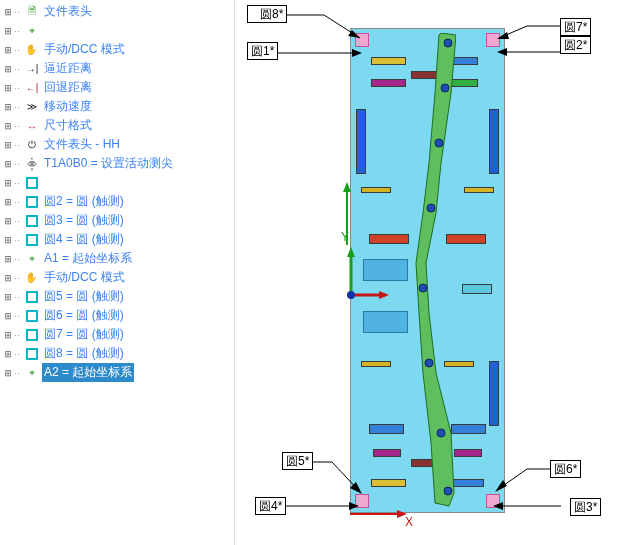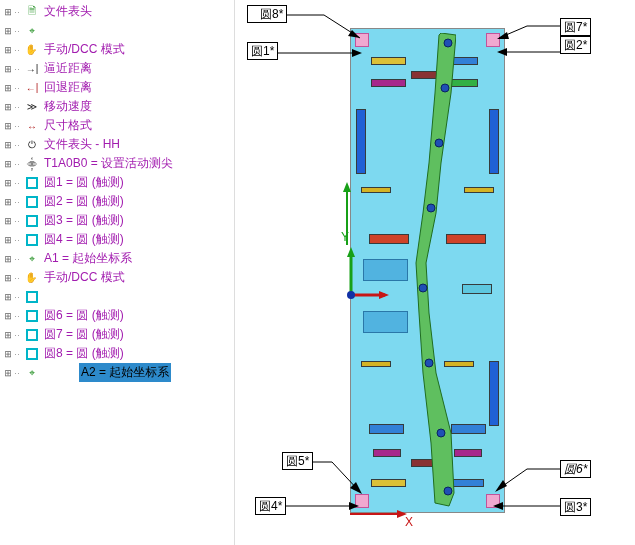--- a/index.html
+++ b/index.html
@@ -46,27 +46,26 @@
   .node-icon {
     width: 16px;
     height: 16px;
     display: flex;
     align-items: center;
     justify-content: center;
     flex-shrink: 0;
     margin-right: 2px;
   }
   .node-label {
-    color: #a21caf;
+    color: #3b82f6;
     padding: 1px 2px;
   }
   .selected .node-label {
     background: #2d8acb;
-    color: #000000;
-    margin-left: 37px;
+    color: #ffffff;
   }
   
   .glyph {
     width: 14px; height: 14px;
     display:flex; align-items:center; justify-content:center;
     font-size:10px;
   }
   .circle-icon {
     width:12px; height:12px;
     border:2px solid #00b5c8;
@@ -198,21 +197,20 @@
         <span class="glyph" style="color: rgb(34, 34, 34);">⸎</span>
       </span>
       <span class="node-label">T1A0B0 = 设置活动测尖</span>
     </div>
     <div class="tree-row">
       <span class="expander">⊞</span>
       <span class="dots">··</span>
       <span class="node-icon">
         <span class="circle-icon"></span>
       </span>
-      <span class="node-label">圆1 = 圆 (触测)</span>
     </div>
     <div class="tree-row">
       <span class="expander">⊞</span>
       <span class="dots">··</span>
       <span class="node-icon">
         <span class="circle-icon"></span>
       </span>
       <span class="node-label">圆2 = 圆 (触测)</span>
     </div>
     <div class="tree-row">
@@ -246,20 +244,21 @@
         <span class="glyph" style="color: rgb(176, 32, 32);">✋</span>
       </span>
       <span class="node-label">手动/DCC 模式</span>
     </div>
     <div class="tree-row">
       <span class="expander">⊞</span>
       <span class="dots">··</span>
       <span class="node-icon">
         <span class="circle-icon"></span>
       </span>
+      <span class="node-label">圆5 = 圆 (触测)</span>
     </div>
     <div class="tree-row">
       <span class="expander">⊞</span>
       <span class="dots">··</span>
       <span class="node-icon">
         <span class="circle-icon"></span>
       </span>
       <span class="node-label">圆6 = 圆 (触测)</span>
     </div>
     <div class="tree-row">
@@ -396,16 +395,16 @@
       <polygon points="0,6 10,2 10,10" fill="#000"></polygon>
     </svg>
 
   <div id="callout-host">
       <div class="callout" style="left: 12px; top: 5px; padding-left: 12px;">圆8*</div>
       <div class="callout" style="left: 12px; top: 42px;">圆1*</div>
       <div class="callout" style="left: 325px; top: 18px;">圆7*</div>
       <div class="callout" style="left: 325px; top: 36px;">圆2*</div>
       <div class="callout" style="left: 47px; top: 452px;">圆5*</div>
       <div class="callout" style="left: 20px; top: 497px;">圆4*</div>
-      <div class="callout" style="left: 325px; top: 460px; font-style: italic;">圆6*</div>
-      <div class="callout" style="left: 325px; top: 498px;">圆3*</div>
+      <div class="callout" style="left: 315px; top: 460px;">圆6*</div>
+      <div class="callout" style="left: 335px; top: 498px;">圆3*</div>
     </div>
 </div>
 
 </body></html>

